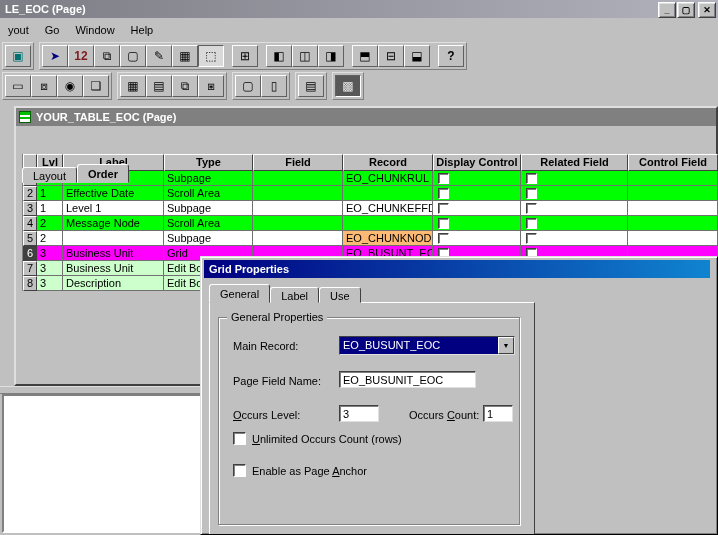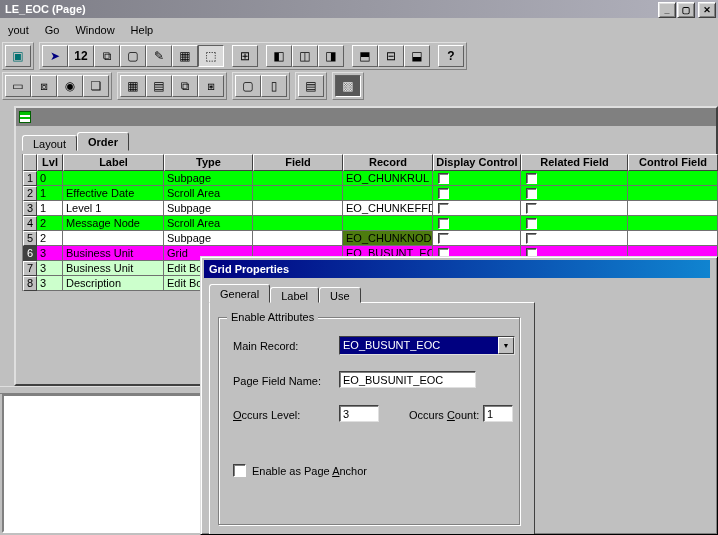--- a/index.html
+++ b/index.html
@@ -34,21 +34,21 @@
   
   .inner{position:absolute;left:14px;top:106px;width:704px;height:280px;background:#C0C0C0;
     border:2px solid;border-color:#dfdfdf #404040 #404040 #dfdfdf;box-sizing:border-box;}
   .inner-title{height:18px;background:#808080;color:#fff;font-weight:bold;display:flex;align-items:center;gap:5px;padding-left:3px;}
   .page-icon{width:12px;height:12px;background:#fff;border:1px solid #006000;box-sizing:border-box;
     background-image:linear-gradient(#00c000 3px,transparent 3px,transparent 5px,#00c000 5px,#00c000 7px,transparent 7px);}
   .tabs{position:absolute;left:6px;top:24px;display:flex;align-items:flex-end;z-index:2;}
   .tab{position:relative;background:#C0C0C0;border:1px solid;border-color:#fff #404040 transparent #fff;
     border-radius:3px 3px 0 0;padding:2px 10px 0;height:16px;box-sizing:border-box;margin-top:2px;}
   .tab.active{height:19px;margin-top:0;padding-top:3px;z-index:3;}
-  .tab.bold{font-weight:bold;}
+  .tab.bold{font-weight:bold;margin-top:32px;}
 
   
   .grid{position:absolute;left:6px;top:46px;display:inline-block;border-left:1px solid #808080;}
   .grow{display:flex;}
   .hc{box-sizing:border-box;height:17px;background:#C0C0C0;border:1px solid;border-color:#fff #404040 #404040 #fff;
     font-weight:bold;text-align:center;line-height:14px;overflow:hidden;white-space:nowrap;}
   .rn{box-sizing:border-box;height:15px;background:#C0C0C0;border:1px solid;border-color:#fff #404040 #404040 #fff;
     text-align:center;line-height:13px;}
   .rn.sel{background:#404040;color:#fff;border-color:#404040;}
   .cell{box-sizing:border-box;height:15px;border-right:1px solid #707070;border-bottom:1px solid #707070;
@@ -126,21 +126,21 @@
             <span style="color: rgb(0, 112, 112);">▣</span>
           </div>
         </div>
       </div>
       <div class="island">
         <div class="tgroup">
           <div class="tbtn">
             <span style="color: rgb(0, 0, 128);">➤</span>
           </div>
           <div class="tbtn">
-            <span style="color: #000000; font-weight: bold;">12</span>
+            <span style="color: #7f1d1d; font-weight: bold;">12</span>
           </div>
           <div class="tbtn">
             <span>⧉</span>
           </div>
           <div class="tbtn">
             <span>▢</span>
           </div>
           <div class="tbtn">
             <span>✎</span>
           </div>
@@ -240,20 +240,21 @@
           <div class="tbtn pressed dark">
             <span>▩</span>
           </div>
         </div>
       </div>
     </div>
 
   <div class="inner">
     <div class="inner-title">
       <span class="page-icon"></span>
+      <span>YOUR_TABLE_EOC (Page)</span>
     </div>
     <div class="tabs">
       <div class="tab">Layout</div>
       <div class="tab active bold">Order</div>
     </div>
     <div class="grid">
       <div class="grow" id="grid-header">
           <div class="hc c0"></div>
           <div class="hc c1">Lvl</div>
           <div class="hc c2">Label</div>
@@ -324,21 +325,21 @@
               <div class="cb"></div>
             </div>
             <div class="cell c8" style="background: rgb(0, 255, 0);"></div>
           </div>
           <div class="grow">
             <div class="rn c0">5</div>
             <div class="cell c1" style="background: rgb(255, 255, 255);">2</div>
             <div class="cell c2" style="background: rgb(255, 255, 255);"></div>
             <div class="cell c3" style="background: rgb(255, 255, 255);">Subpage</div>
             <div class="cell c4" style="background: rgb(255, 255, 255);"></div>
-            <div class="cell c5" style="background: #4d7c0f;">EO_CHUNKNOD</div>
+            <div class="cell c5" style="background: #fdba74;">EO_CHUNKNOD</div>
             <div class="cell c6 cbc" style="background: rgb(255, 255, 255);">
               <div class="cb"></div>
             </div>
             <div class="cell c7 cbc" style="background: rgb(255, 255, 255);">
               <div class="cb"></div>
             </div>
             <div class="cell c8" style="background: rgb(255, 255, 255);"></div>
           </div>
           <div class="grow">
             <div class="rn c0 sel">6</div>
@@ -391,39 +392,43 @@
 
   <div class="splitter"></div>
   <div class="output"></div>
 
   <div class="dialog">
     <div class="dtitle">
       <span>Grid Properties</span>
     </div>
     <div class="dpanel">
       <div class="groupbox">
-        <span class="legend">Enable Attributes</span>
+        <span class="legend">General Properties</span>
 
         <span class="lbl" style="left:14px;top:22px">Main Record:</span>
         <div class="combo" style="left:120px;top:18px;width:176px">
           <span class="combo-text">EO_BUSUNT_EOC</span>
           <span class="combo-btn">
               <span>▼</span>
             </span>
         </div>
 
         <span class="lbl" style="left:14px;top:57px">Page Field Name:</span>
         <input class="field" style="left: 120px; top: 53px; width: 137px;" value="EO_BUSUNIT_EOC">
 
         <span class="lbl" style="left:14px;top:91px"><span></span><span class="mn">O</span><span>ccurs Level:</span></span>
         <input class="field" style="left: 120px; top: 87px; width: 40px;" value="3">
 
         <span class="lbl" style="left:190px;top:91px"><span>Occurs </span><span class="mn">C</span><span>ount:</span></span>
         <input class="field" style="left: 264px; top: 87px; width: 30px;" value="1">
 
+        <div class="cbrow" style="left:14px;top:114px">
+          <div class="cb13"></div>
+          <span><span></span><span class="mn">U</span><span>nlimited Occurs Count (rows)</span></span>
+        </div>
         <div class="cbrow" style="left:14px;top:146px">
           <div class="cb13"></div>
           <span><span>Enable as Page </span><span class="mn">A</span><span>nchor</span></span>
         </div>
       </div>
     </div>
     <div class="dtabs">
       <div class="tab active">General</div>
       <div class="tab">Label</div>
       <div class="tab">Use</div>

